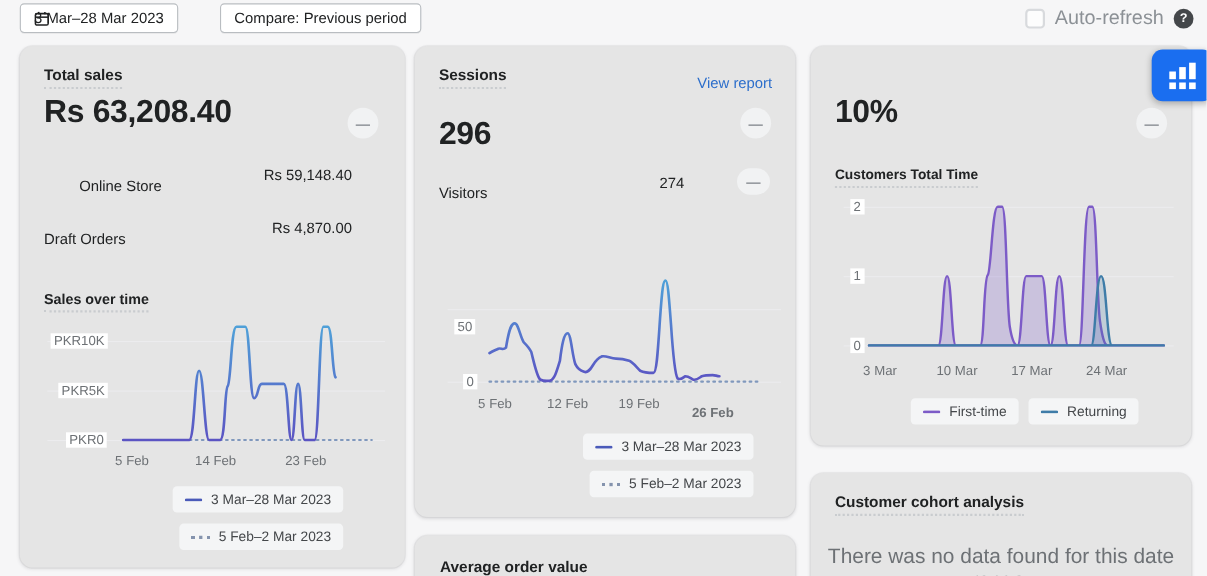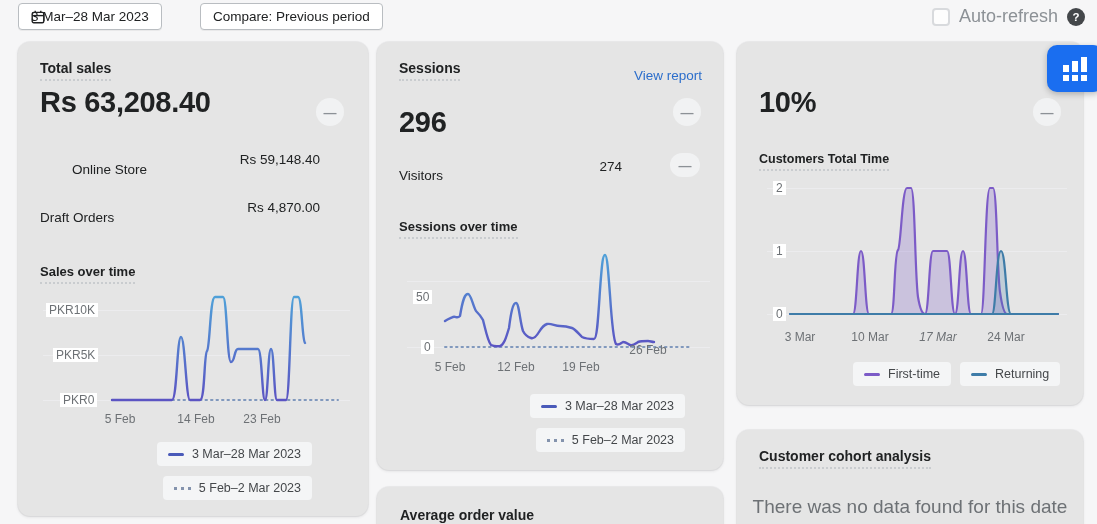--- a/index.html
+++ b/index.html
@@ -114,21 +114,21 @@
                L 170 67
                C 174 67, 174 118, 177 118 C 180 118, 180 67, 183 67
                C 186 67, 186 118, 189 118
                L 198 118
                C 202 118, 202 15, 206 15 L 210 15
                C 214 15, 214 58, 217 61" fill="none" stroke="url(#lg1)" stroke-width="2.4" stroke-linecap="round" stroke-linejoin="round"></path>
     </svg>
 
     <span class="xlab" style="left:102px; top:370px;">5 Feb</span>
     <span class="xlab" style="left:178px; top:370px;">14 Feb</span>
-    <span class="xlab" style="left:244px; top:370px;">23 Feb</span>
+    <span class="xlab" style="left:260px; top:370px;">23 Feb</span>
 
     <div class="pillcol" style="right:56px; top:400px;">
       <span class="pill">
         <span class="dash-solid"></span>
         <span>3 Mar–28 Mar 2023</span>
       </span>
       <span class="pill">
         <span class="dash-dot"></span>
         <span>5 Feb–2 Mar 2023</span>
       </span>
@@ -138,21 +138,20 @@
   <div class="card" style="left:377px; top:42px; width:346px; height:428px;">
     <span class="card-title" style="left:22px; top:18px;">Sessions</span>
     <span class="link" style="right:21px; top:26px;">View report</span>
     <span class="big" style="left:22px; top:44px;margin-top:20px;">296</span>
     <span class="minus" style="right:22px; top:56px;">—</span>
 
     <span class="rowlabel" style="left:22px; top:126px;">Visitors</span>
     <span class="rowval" style="right:101px; top:117px;">274</span>
     <span class="minus small" style="right:23px; top:111px;">—</span>
 
-    <span class="sub-title" style="left:22px; top:177px;">Sessions over time</span>
 
     <div class="grid" style="left:30px; top:239px; width:303px;"></div>
     <div class="grid" style="left:30px; top:305px; width:303px;"></div>
     <span class="ylab" style="left:36px; top:239px;margin-top:16px;">50</span>
     <span class="ylab" style="left:44px; top:305px;">0</span>
 
     <svg style="left:60px; top:208px;" width="280" height="106" viewBox="0 0 280 106">
       <defs>
         <linearGradient id="lg2" x1="0" y1="0" x2="0" y2="1">
           <stop offset="0" stop-color="#4fa0d8"></stop>
@@ -172,21 +171,21 @@
                C 149 89, 153 89, 157 89 C 160 89, 161 70, 163 40
                C 165 12, 166 5, 168 5 C 170 5, 171 18, 173 45
                C 175 75, 177 91, 179 94 C 182 96, 184 93, 186 92
                C 189 92, 191 94, 193 95 C 196 96, 198 94, 201 92
                C 204 91, 208 91, 211 91 C 213 91, 215 92, 217 92" fill="none" stroke="url(#lg2)" stroke-width="2.4" stroke-linecap="round" stroke-linejoin="round"></path>
     </svg>
 
     <span class="xlab" style="left:73px; top:318px;">5 Feb</span>
     <span class="xlab" style="left:139px; top:318px;">12 Feb</span>
     <span class="xlab" style="left:204px; top:318px;">19 Feb</span>
-    <span class="xlab" style="left:271px; top:301px;">26 Feb</span>
+    <span class="xlab" style="left:271px; top:326px;font-weight:bold;">26 Feb</span>
 
     <div class="pillcol" style="right:38px; top:352px;">
       <span class="pill">
         <span class="dash-solid"></span>
         <span>3 Mar–28 Mar 2023</span>
       </span>
       <span class="pill">
         <span class="dash-dot"></span>
         <span>5 Feb–2 Mar 2023</span>
       </span>
@@ -221,24 +220,24 @@
                C 204 132, 204 6, 209 6 L 212 6
                C 216 6, 216 90, 219 110 C 221 124, 223 132, 226 132
                L 277 132 Z" fill="rgba(124,91,199,0.25)" stroke="#7c5bc7" stroke-width="2.2" stroke-linejoin="round"></path>
       <path d="M 9 132 L 211 132
                C 215 132, 215 69, 220 69 C 225 69, 225 132, 230 132
                L 277 132 Z" fill="rgba(62,124,168,0.22)" stroke="#3e7ca8" stroke-width="2.2" stroke-linejoin="round"></path>
     </svg>
 
     <span class="xlab" style="left:63px; top:288px;">3 Mar</span>
     <span class="xlab" style="left:133px; top:288px;">10 Mar</span>
-    <span class="xlab" style="left:201px; top:288px;font-style:italic;">17 Mar</span>
+    <span class="xlab" style="left:201px; top:288px;">17 Mar</span>
     <span class="xlab" style="left:269px; top:288px;">24 Mar</span>
 
-    <div class="pillrow" style="left:116px; top:320px;">
+    <div class="pillrow" style="left:91px; top:320px;">
       <span class="pill">
         <span class="dash-purple"></span>
         <span>First-time</span>
       </span>
       <span class="pill">
         <span class="dash-blue"></span>
         <span>Returning</span>
       </span>
     </div>
   </div>

